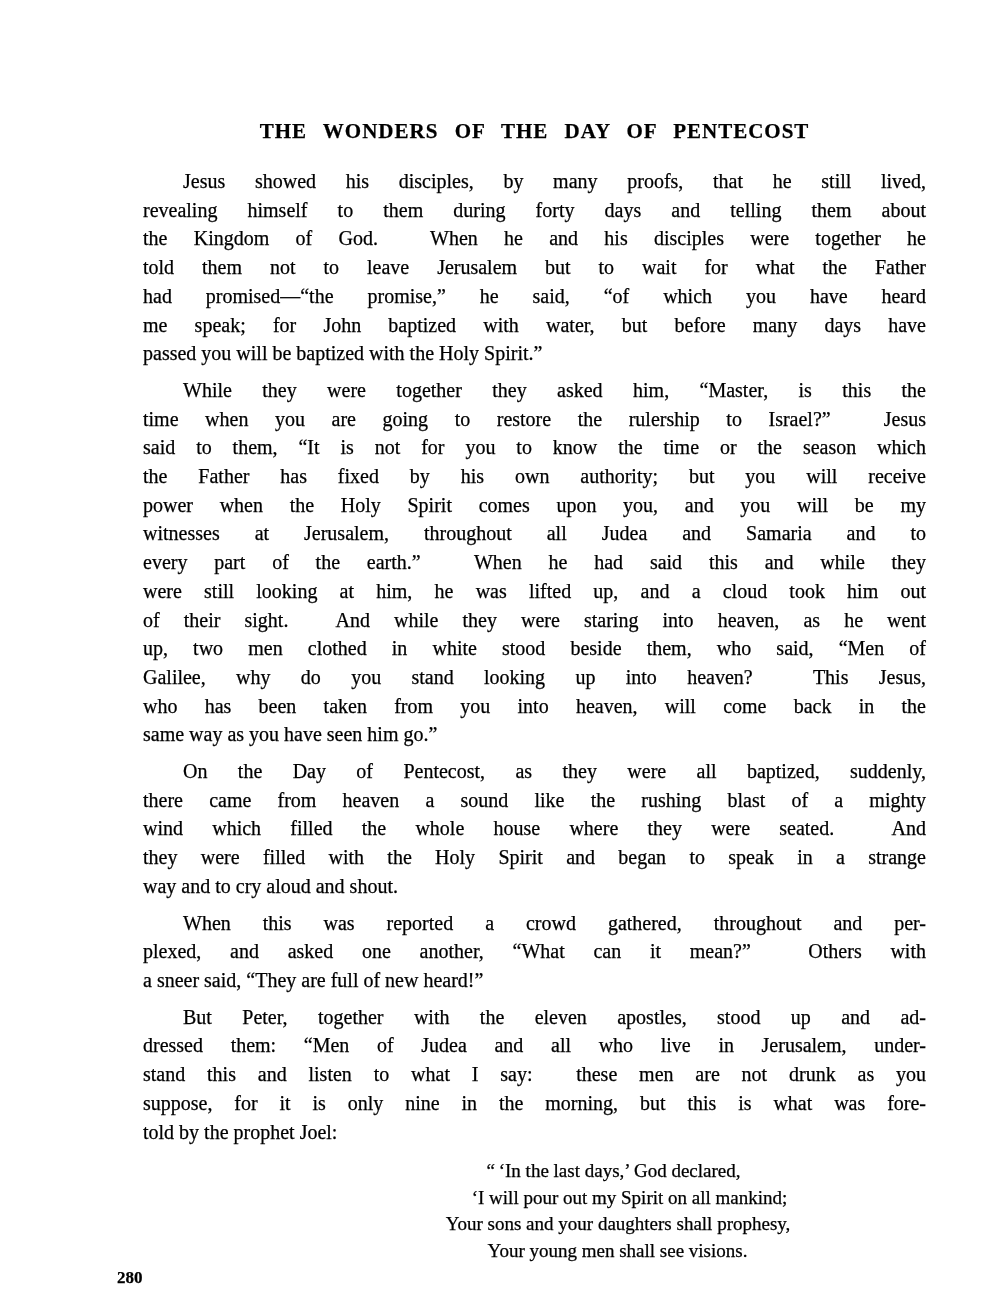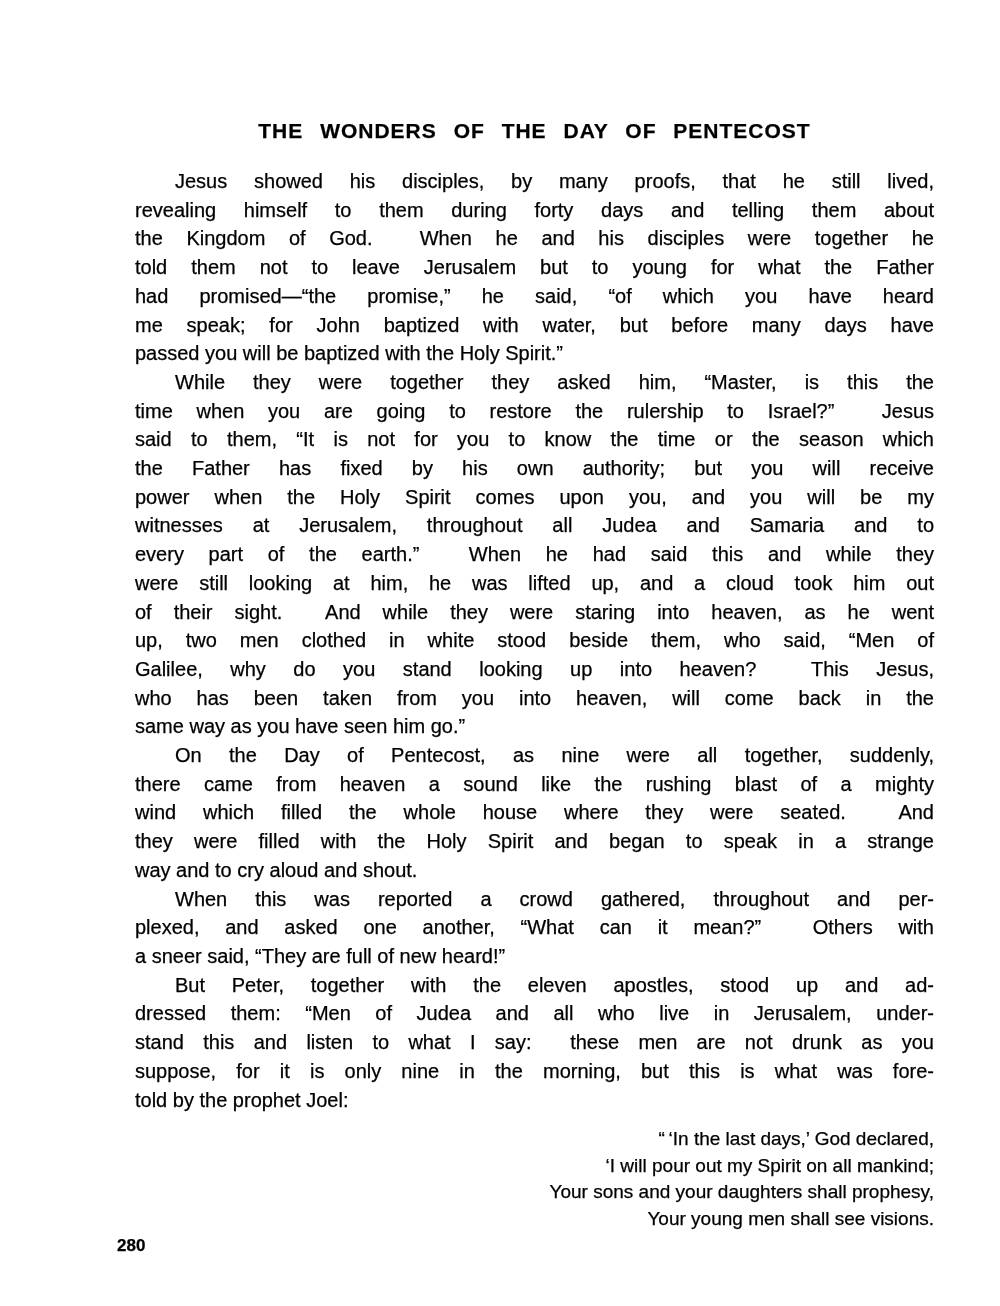--- a/index.html
+++ b/index.html
@@ -2,51 +2,51 @@
 <html><head>
 <meta charset="utf-8">
 <style>
   html, body { margin: 0; padding: 0; background: #ffffff; }
   .page {
     position: relative;
     width: 1000px;
     height: 1306px;
     background: #ffffff;
     color: #000;
-    font-family: Liberation Sans, sans-serif;
+    font-family: Liberation Serif, serif;
     overflow: hidden;
     -webkit-text-stroke: 0.25px #000;
   }
   .content {
     padding: 119px 66px 0 135px;
   }
   .title {
     font-size: 21px;
     font-weight: bold;
     text-align: center;
     margin: 0 0 24px 0;
     letter-spacing: 1px;
     word-spacing: 10px;
     line-height: 24px;
   }
-  .paragraph { margin: 0; }
+  .paragraph { margin: 8px; }
   .line {
     font-size: 20px;
     line-height: 28.7px;
     text-align: justify;
     text-align-last: justify;
   }
   .line.first { text-indent: 40px; }
   .line.last  { text-align-last: left; }
   .verse {
     margin: 12px 0 0 158px;
     font-size: 19px;
     line-height: 26.5px;
   }
-  .vline { text-align: right; }
+  .vline { text-align: center; }
   .vline:nth-child(2) { margin-left: 32px; }
   .vline:nth-child(3) { margin-left: 9px; }
   .vline:nth-child(4) { margin-left: 8px; }
   .page-number {
     position: relative;
     left: -18px;
     margin-top: 4px;
     text-align: left;
     font-size: 17px;
     font-weight: bold;
@@ -57,42 +57,42 @@
 
 <div class="page">
   <div class="content">
     <h1 class="title">THE WONDERS OF THE DAY OF PENTECOST</h1>
 
     <div id="paragraphs">
         <div class="paragraph">
           <div class="line first">Jesus showed his disciples, by many proofs, that he still lived,</div>
           <div class="line">revealing himself to them during forty days and telling them about</div>
           <div class="line">the Kingdom of God.&nbsp; When he and his disciples were together he</div>
-          <div class="line">told them not to leave Jerusalem but to young for what the Father</div>
+          <div class="line">told them not to leave Jerusalem but to wait for what the Father</div>
           <div class="line">had promised—“the promise,” he said, “of which you have heard</div>
           <div class="line">me speak; for John baptized with water, but before many days have</div>
           <div class="line last">passed you will be baptized with the Holy Spirit.”</div>
         </div>
         <div class="paragraph">
           <div class="line first">While they were together they asked him, “Master, is this the</div>
           <div class="line">time when you are going to restore the rulership to Israel?”&nbsp; Jesus</div>
           <div class="line">said to them, “It is not for you to know the time or the season which</div>
           <div class="line">the Father has fixed by his own authority; but you will receive</div>
           <div class="line">power when the Holy Spirit comes upon you, and you will be my</div>
           <div class="line">witnesses at Jerusalem, throughout all Judea and Samaria and to</div>
           <div class="line">every part of the earth.”&nbsp; When he had said this and while they</div>
           <div class="line">were still looking at him, he was lifted up, and a cloud took him out</div>
           <div class="line">of their sight.&nbsp; And while they were staring into heaven, as he went</div>
           <div class="line">up, two men clothed in white stood beside them, who said, “Men of</div>
           <div class="line">Galilee, why do you stand looking up into heaven?&nbsp; This Jesus,</div>
           <div class="line">who has been taken from you into heaven, will come back in the</div>
           <div class="line last">same way as you have seen him go.”</div>
         </div>
         <div class="paragraph">
-          <div class="line first">On the Day of Pentecost, as nine were all together, suddenly,</div>
+          <div class="line first">On the Day of Pentecost, as they were all baptized, suddenly,</div>
           <div class="line">there came from heaven a sound like the rushing blast of a mighty</div>
           <div class="line">wind which filled the whole house where they were seated.&nbsp; And</div>
           <div class="line">they were filled with the Holy Spirit and began to speak in a strange</div>
           <div class="line last">way and to cry aloud and shout.</div>
         </div>
         <div class="paragraph">
           <div class="line first">When this was reported a crowd gathered, throughout and per-</div>
           <div class="line">plexed, and asked one another, “What can it mean?”&nbsp; Others with</div>
           <div class="line last">a sneer said, “They are full of new heard!”</div>
         </div>

